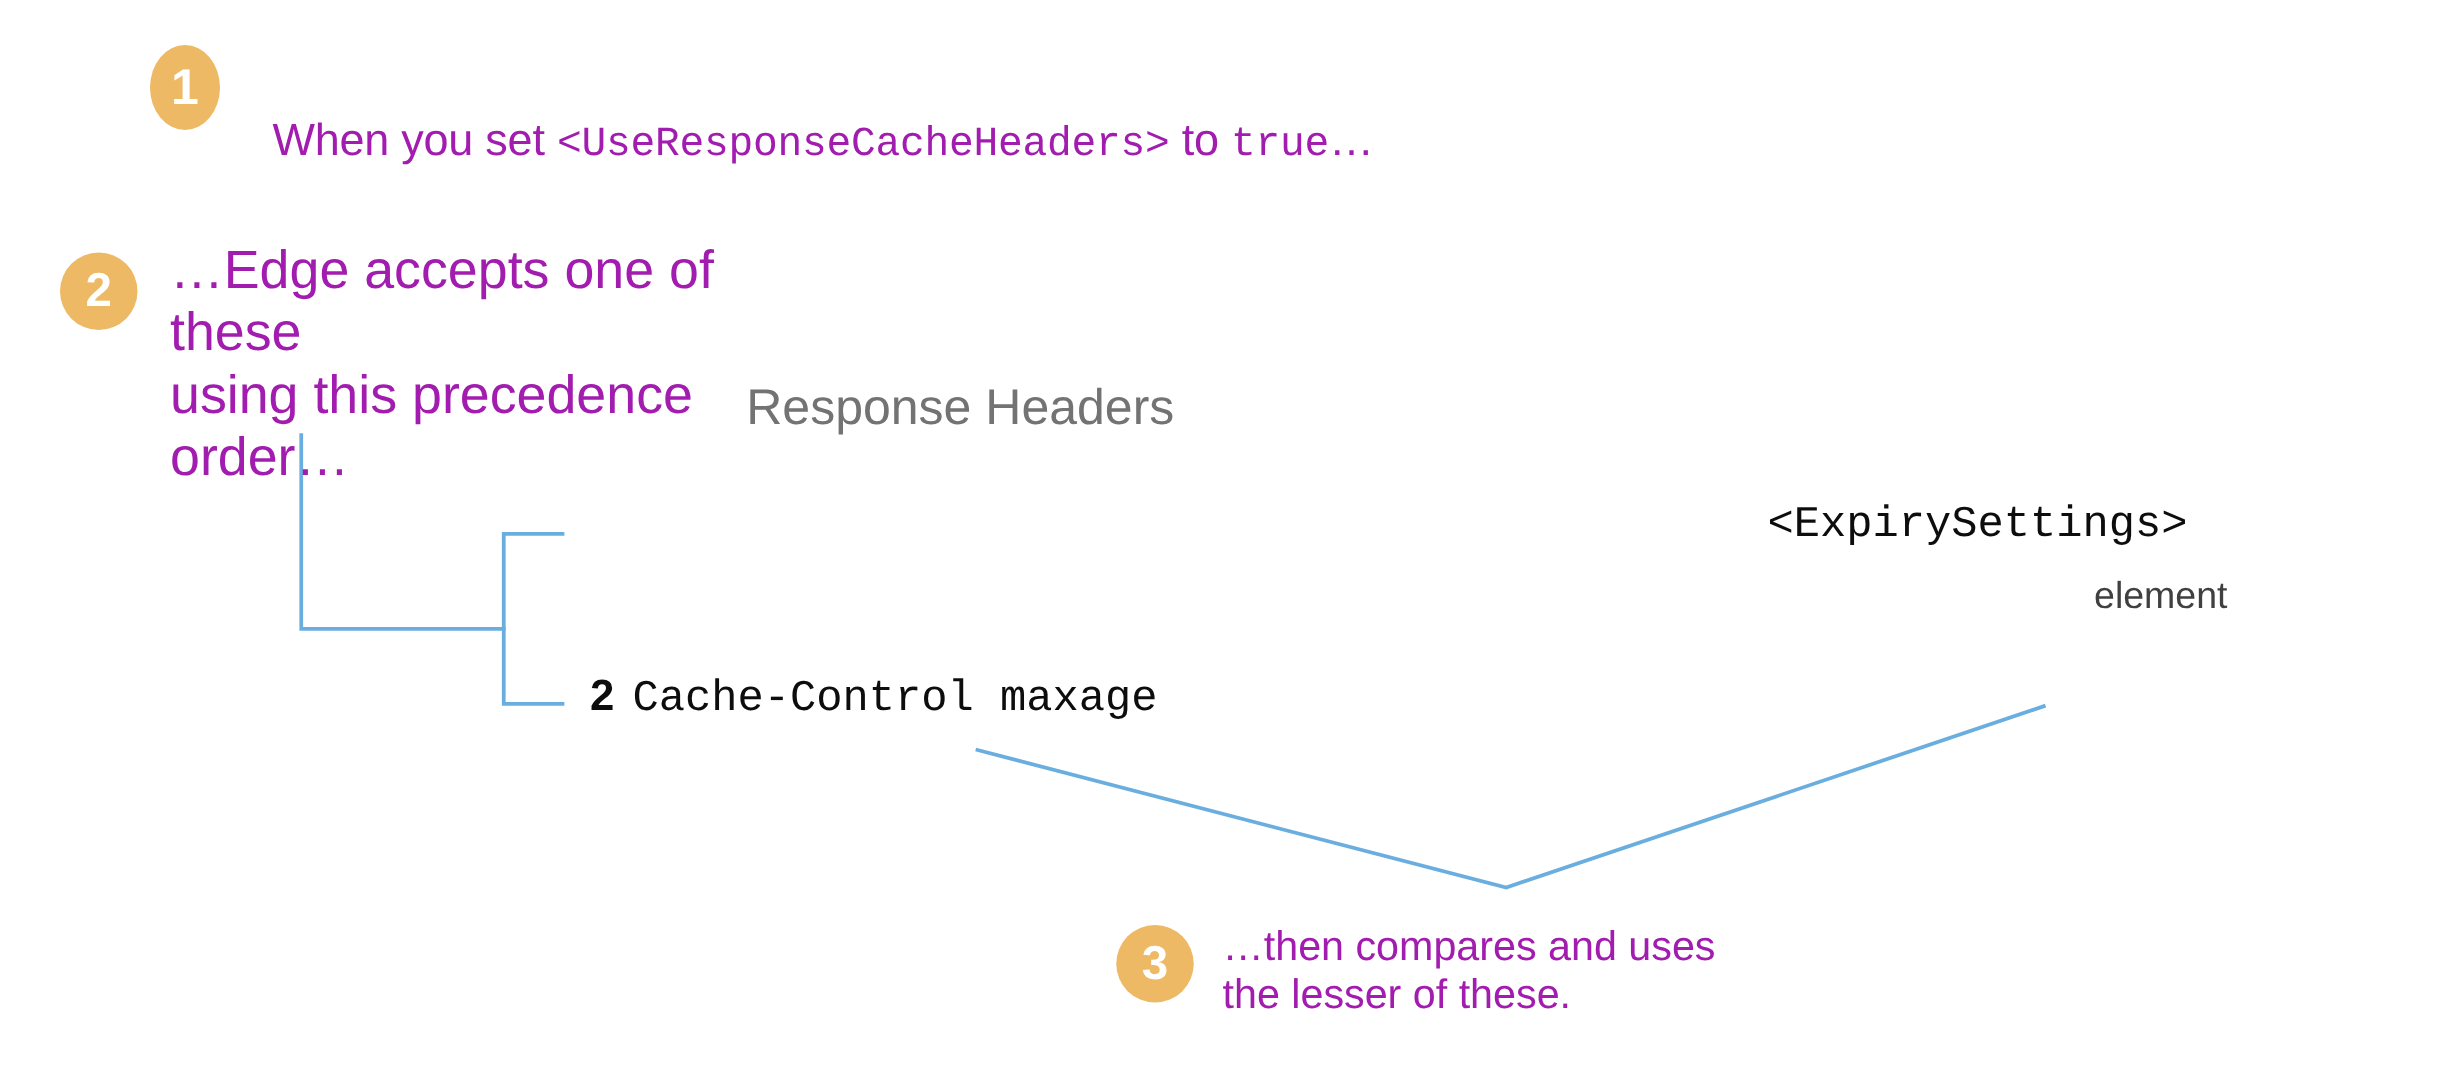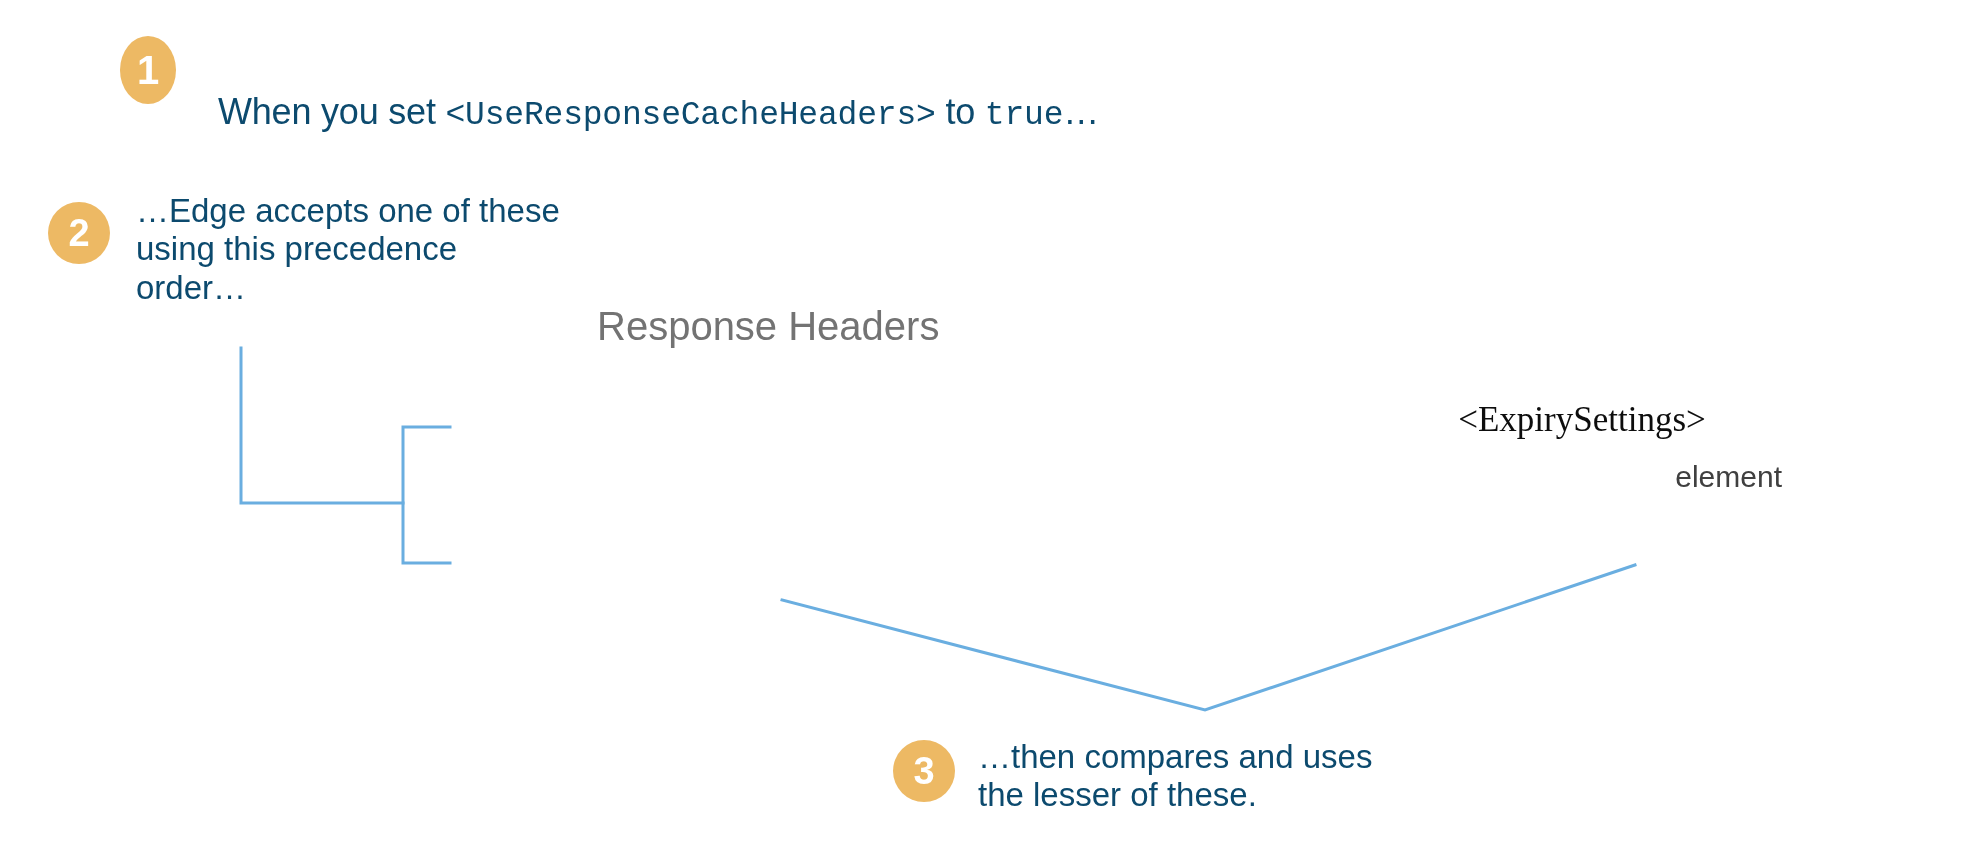--- a/index.html
+++ b/index.html
@@ -69,38 +69,38 @@
     top: 740px;
     width: 62px;
     height: 62px;
     font-size: 38px;
   }
 
   
   .callout {
     position: absolute;
     font-family: "Liberation Sans", sans-serif;
-    color: #0c4a6e;
+    color: #a21caf;
     white-space: pre-line;
   }
   .callout-1 {
     left: 218px;
     top: 44px;
     font-size: 36px;
     line-height: 1.25;
     letter-spacing: -0.2px;
   }
   .callout-1 .mono {
     font-family: "Liberation Mono", "DejaVu Sans Mono", monospace;
     font-size: 33px;
   }
   .callout-2 {
     left: 136px;
     top: 192px;
-    font-size: 33px;
+    font-size: 43px;
     line-height: 1.16;
     width: 500px;
   }
   .callout-3 {
     left: 978px;
     top: 738px;
     font-size: 33px;
     line-height: 1.16;
     width: 470px;
   }
@@ -143,21 +143,21 @@
     width: 34px;
   }
 
   
   .policy-element {
     position: absolute;
     left: 1382px;
     top: 400px;
     width: 400px;
     text-align: center;
-    font-family: Liberation Serif, serif;
+    font-family: Liberation Mono, monospace;
     font-size: 35px;
     color: #0d0d0d;
     white-space: nowrap;
   }
   .policy-element-sub {
     position: absolute;
     left: 1382px;
     top: 460px;
     width: 400px;
     text-align: right;
@@ -188,20 +188,21 @@
   </div>
 
   <div class="badge badge-2">2</div>
   <div class="callout callout-2">…Edge accepts one of these
 using this precedence
 order…</div>
 
   <div class="col-heading heading-response">Response Headers</div>
 
   <div id="precedence-list">
+    <span class="row"><span class="rank">2</span><span>Cache-Control maxage</span></span>
     
   </div>
 
   <div class="policy-element">&lt;ExpirySettings&gt;</div>
   <div class="policy-element-sub">element</div>
 
   <div class="badge badge-3">3</div>
   <div class="callout callout-3">…then compares and uses
 the lesser of these.</div>
 

